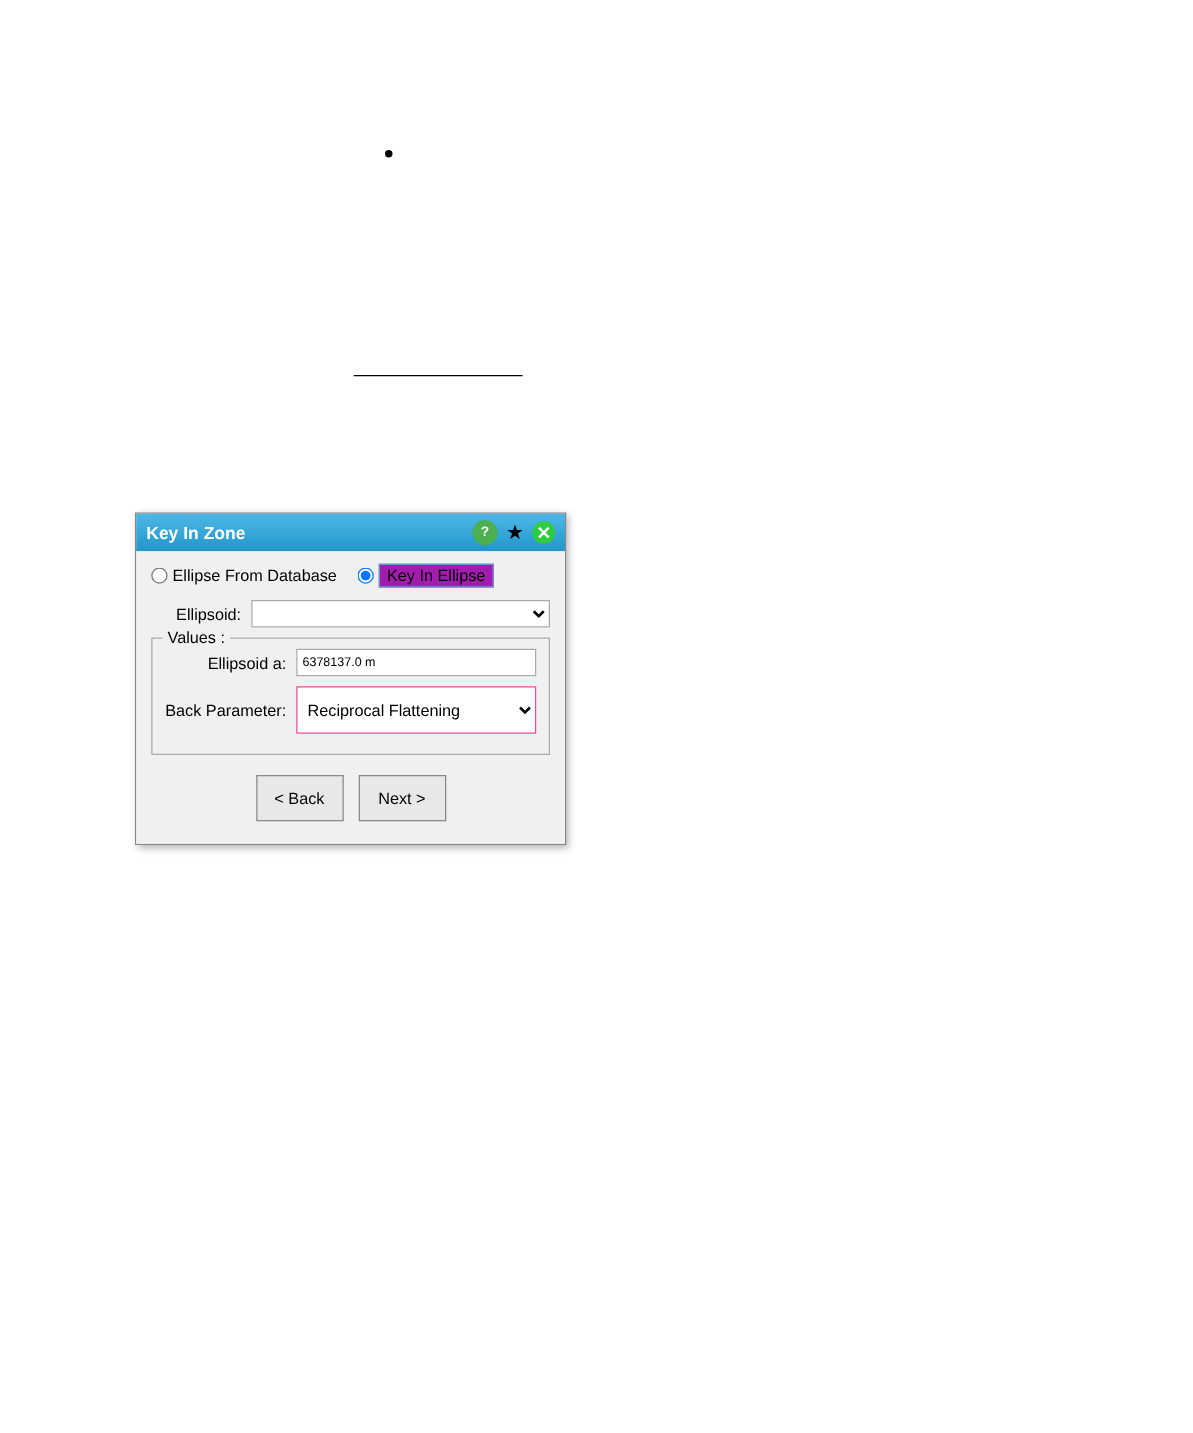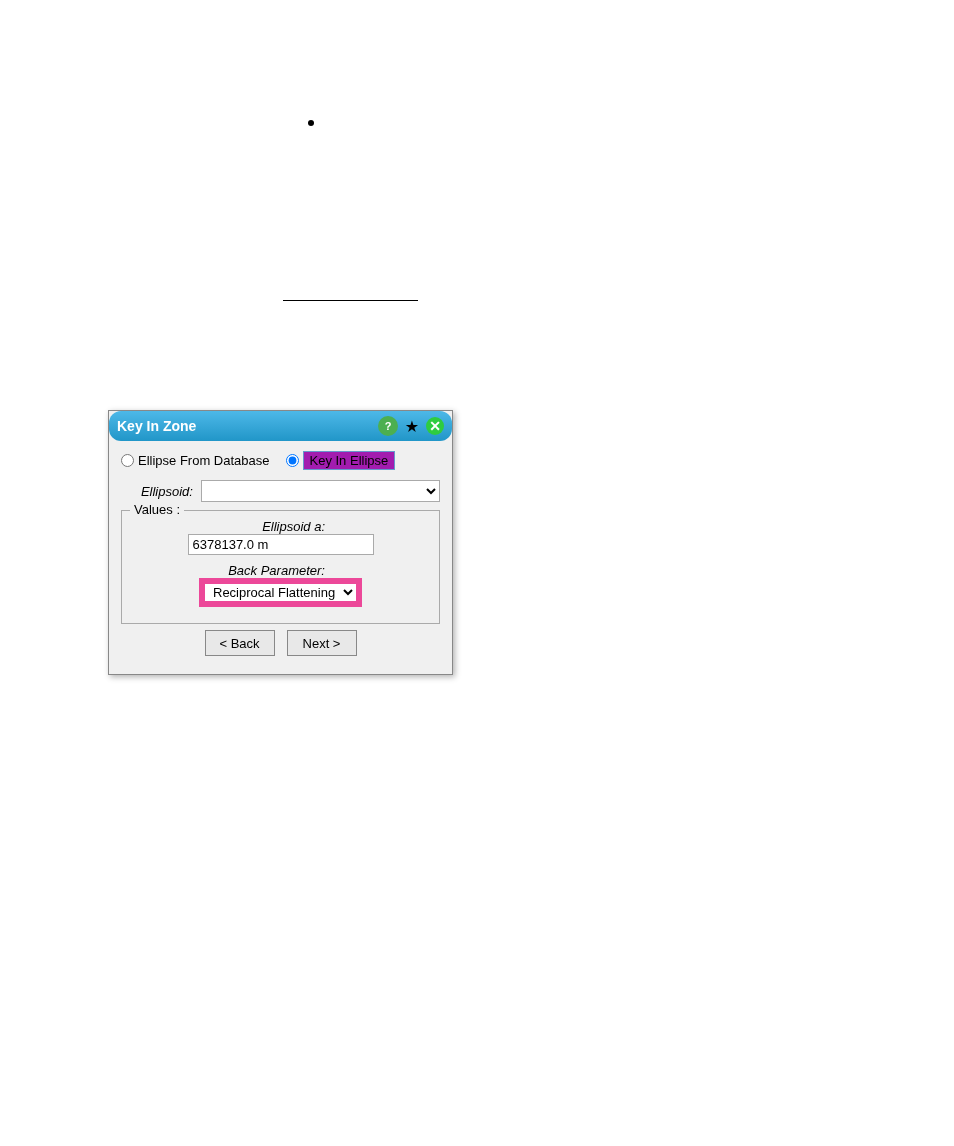--- a/index.html
+++ b/index.html
@@ -41,21 +41,20 @@
       box-shadow: 2px 2px 6px rgba(0,0,0,0.3);
     }
 
     .dialog-titlebar {
       background: linear-gradient(to bottom, #4db8e8, #2196c8);
       padding: 5px 8px;
       display: flex;
       align-items: center;
       justify-content: space-between;
       height: 30px;
-      border-radius: 12px;
     }
 
     .dialog-title {
       color: #ffffff;
       font-size: 14px;
       font-weight: bold;
       flex: 1;
     }
 
     .titlebar-icons {
@@ -128,53 +127,52 @@
       background: #a21caf;
       border: 1px solid #6699cc;
       padding: 1px 6px;
       font-size: 13px;
     }
 
     .field-row {
       display: flex;
       align-items: center;
       margin-bottom: 8px;
-      flex-direction: column;
     }
 
     .field-label {
       width: 105px;
       text-align: right;
       padding-right: 8px;
       font-size: 13px;
       color: #000;
-      font-style: italic;
     }
 
     .field-input {
       flex: 1;
       height: 22px;
       border: 1px solid #aaa;
       background: #fff;
       padding: 2px 4px;
-      font-size: 13px;
+      font-size: 10px;
     }
 
     .field-select {
       flex: 1;
-      height: 28px;
-      border: 6px solid #ec4899;
+      height: 38px;
+      border: 1px solid #ec4899;
       background: #fff;
       padding: 0 4px;
       font-size: 13px;
     }
 
     .values-group {
       border: 1px solid #aaa;
       padding: 8px 10px;
+      margin-bottom: 10px;
       position: relative;
     }
 
     .values-legend {
       position: absolute;
       top: -9px;
       left: 8px;
       background: #f0f0f0;
       padding: 0 4px;
       font-size: 13px;
@@ -182,21 +180,21 @@
 
     .button-row {
       display: flex;
       justify-content: center;
       gap: 12px;
       padding: 6px 0 8px 0;
     }
 
     .dialog-btn {
       min-width: 70px;
-      height: 26px;
+      height: 37px;
       border: 1px solid #888;
       background: #e8e8e8;
       font-size: 13px;
       cursor: pointer;
       padding: 0 12px;
     }
 
     .ellipsoid-dropdown {
       width: 100%;
       height: 22px;

